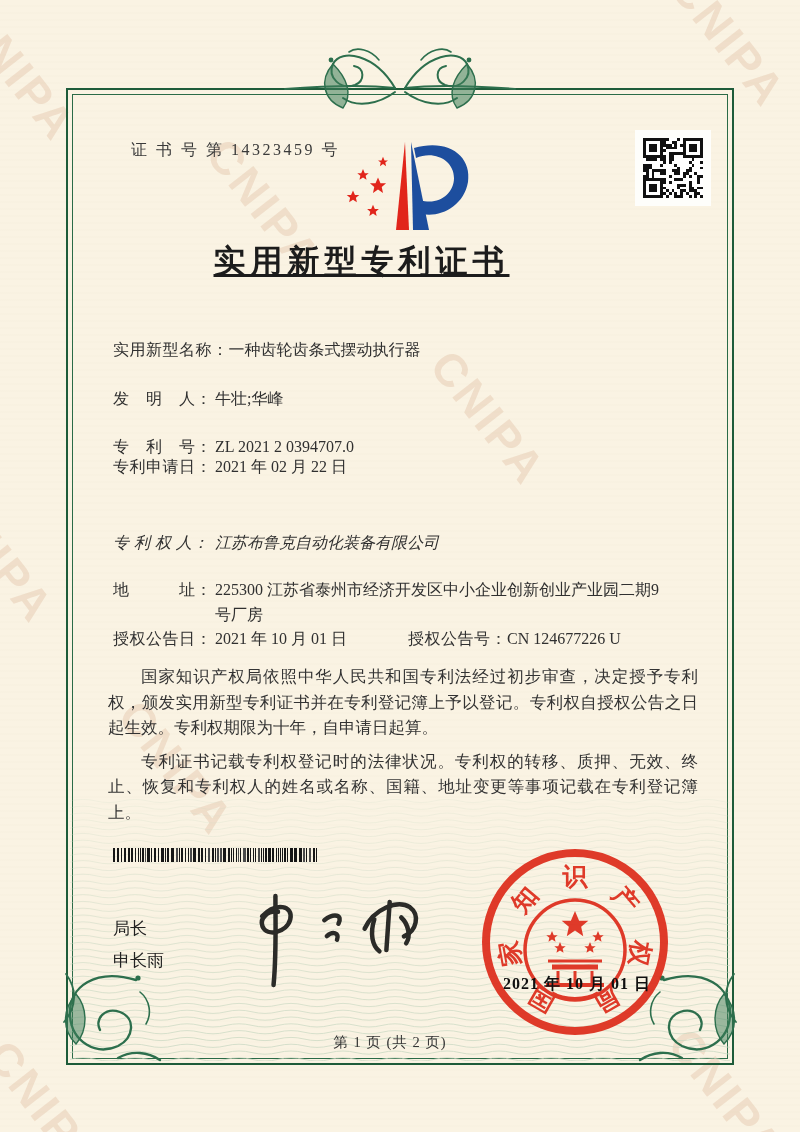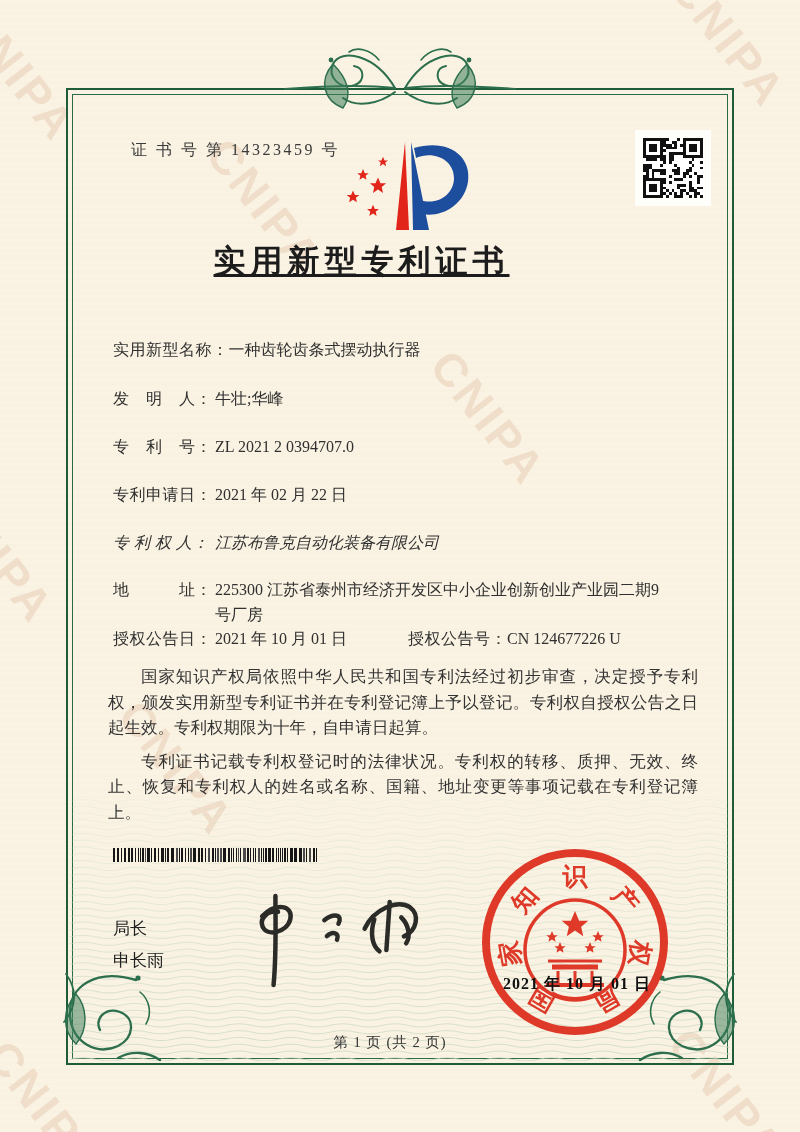--- a/index.html
+++ b/index.html
@@ -48,21 +48,21 @@
   }
   .field-row{
     position:absolute;left:113px;z-index:5;font-size:16px;line-height:25px;
     display:flex;color:#303030;
   }
   .field-label{flex:0 0 102px;letter-spacing:0.5px;white-space:nowrap;}
   .field-value{white-space:pre-wrap;}
   .row-name{top:337px;}
   .row-inventor{top:386px;}
   .row-patno{top:434px;}
-  .row-filing{top:482px;}
+  .row-filing{top:454px;}
   .row-patentee{top:530px;font-style:italic;}
   .row-address{top:577px;}
   .row-address .field-value{width:452px;}
   .row-grant{top:626px;width:620px;}
   .grant-right{position:absolute;left:295px;top:0;display:flex;align-items:flex-end;}
   .paras{
     position:absolute;left:100px;top:656px;width:606px;z-index:5;
     font-size:16.5px;line-height:25.5px;color:#333;
     text-align:justify;
   }

